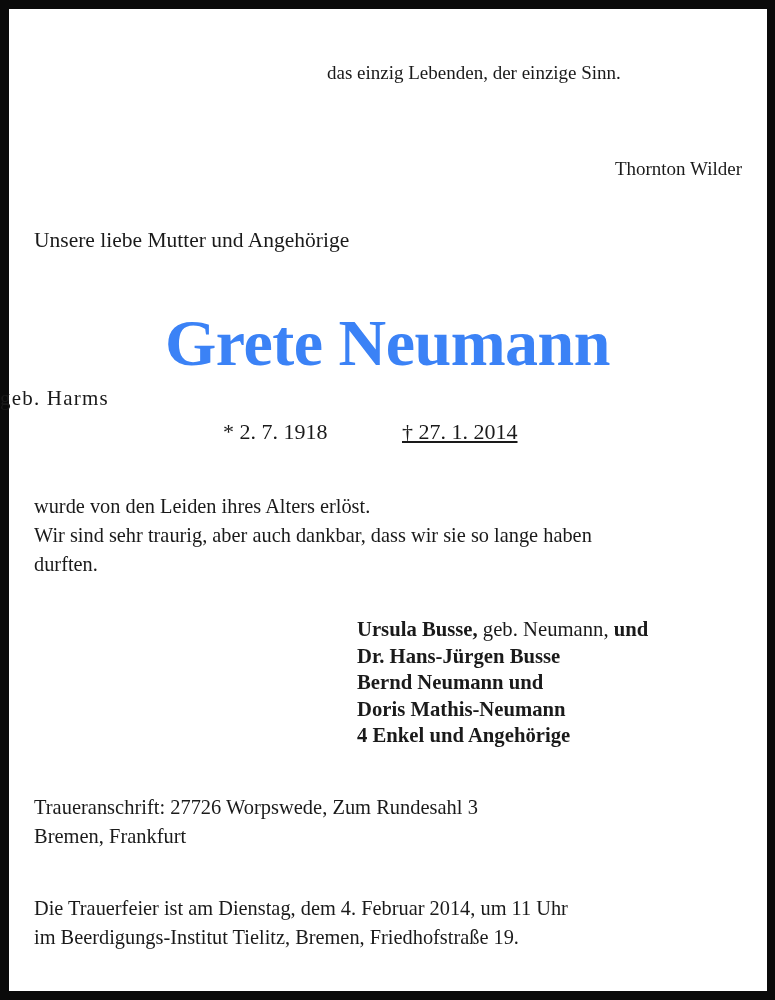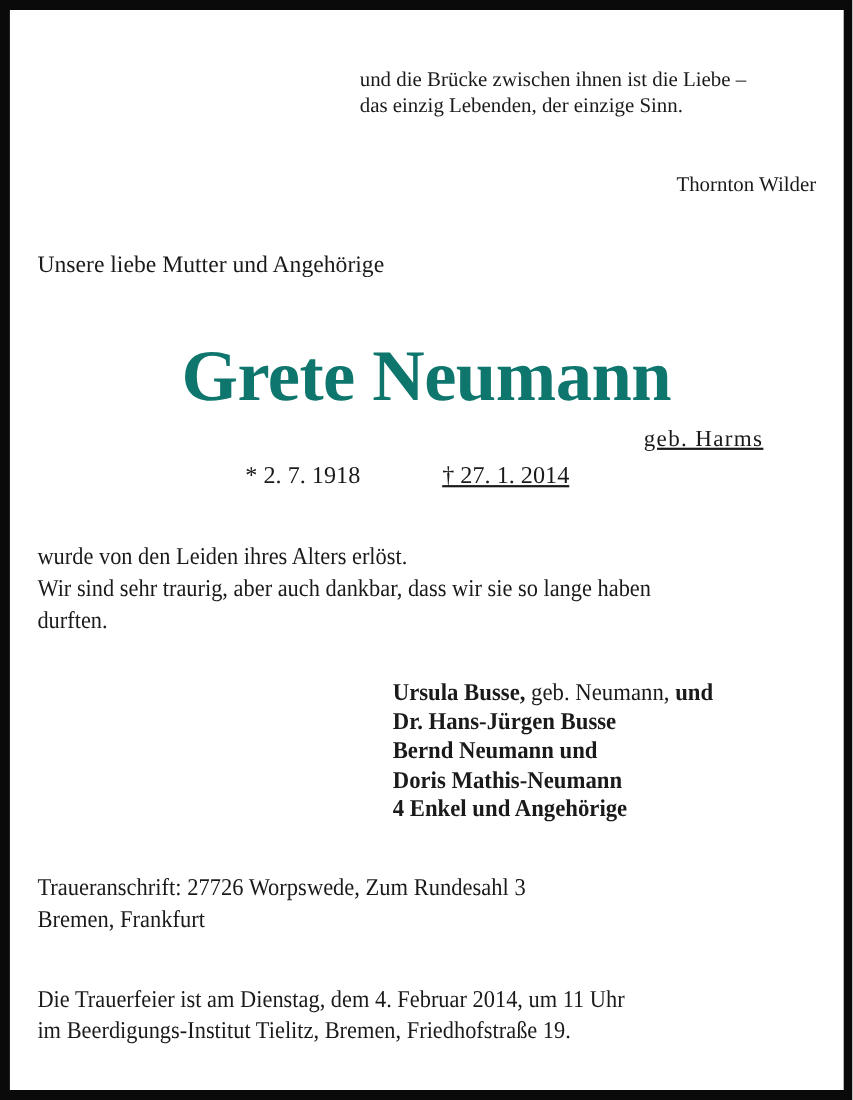--- a/index.html
+++ b/index.html
@@ -18,41 +18,40 @@
       font-family: "Liberation Serif", "DejaVu Serif", serif;
       color: #1a1a1a;
       white-space: nowrap;
       transform-origin: left top;
     }
     .quote { left: 327px; top: 61px; font-size: 19px; line-height: 23.5px; }
     .quote-author { right: 33px; top: 157px; font-size: 19px; line-height: 23px; position: absolute; }
     .intro { left: 34px; top: 227px; font-size: 21.5px; line-height: 26px; }
     .name {
       left: 0; width: 775px; text-align: center; top: 305px;
-      font-size: 66px; line-height: 76px; font-weight: bold; color: #0f766e;
+      font-size: 66px; line-height: 76px; font-weight: bold; color: #3b82f6;
       letter-spacing: -0.5px;
     }
-    .maiden { left: 0; width: 694px; text-align: right; top: 385px; font-size: 21px; line-height: 26px; letter-spacing: 1.2px; text-decoration: underline; }
+    .maiden { left: 0; width: 694px; text-align: left; top: 385px; font-size: 21px; line-height: 26px; letter-spacing: 1.2px; }
     .dates { left: 0; width: 775px; top: 418px; font-size: 22px; line-height: 28px; }
     .birth { position: absolute; left: 223px; }
     .death { position: absolute; left: 402px; text-decoration: underline; }
     .body-text { left: 34px; top: 491px; font-size: 22px; line-height: 29px; transform: scaleX(0.925); }
     .mourners { left: 357px; top: 616px; font-size: 22px; line-height: 26.5px; font-weight: bold; transform: scaleX(0.94); }
     .mourners .normal { font-weight: normal; }
     .address { left: 34px; top: 793px; font-size: 22px; line-height: 28.5px; transform: scaleX(0.93); }
     .funeral { left: 34px; top: 893px; font-size: 22px; line-height: 29px; transform: scaleX(0.925); }
     .line { display: block; }
   </style>
 </head>
 <body>
 
 <div class="frame"></div>
 
 <div class="t quote">
-  <span class="line">und die Brücke zwischen ihnen ist die Liebe –</span>
   <span class="line">das einzig Lebenden, der einzige Sinn.</span>
 </div>
 <div class="t quote-author">Thornton Wilder</div>
 
 <div class="t intro">Unsere liebe Mutter und Angehörige</div>
 
 <div class="t name">Grete Neumann</div>
 <div class="t maiden">geb. Harms</div>
 <div class="t dates">
   <span class="birth">* 2. 7. 1918</span>

